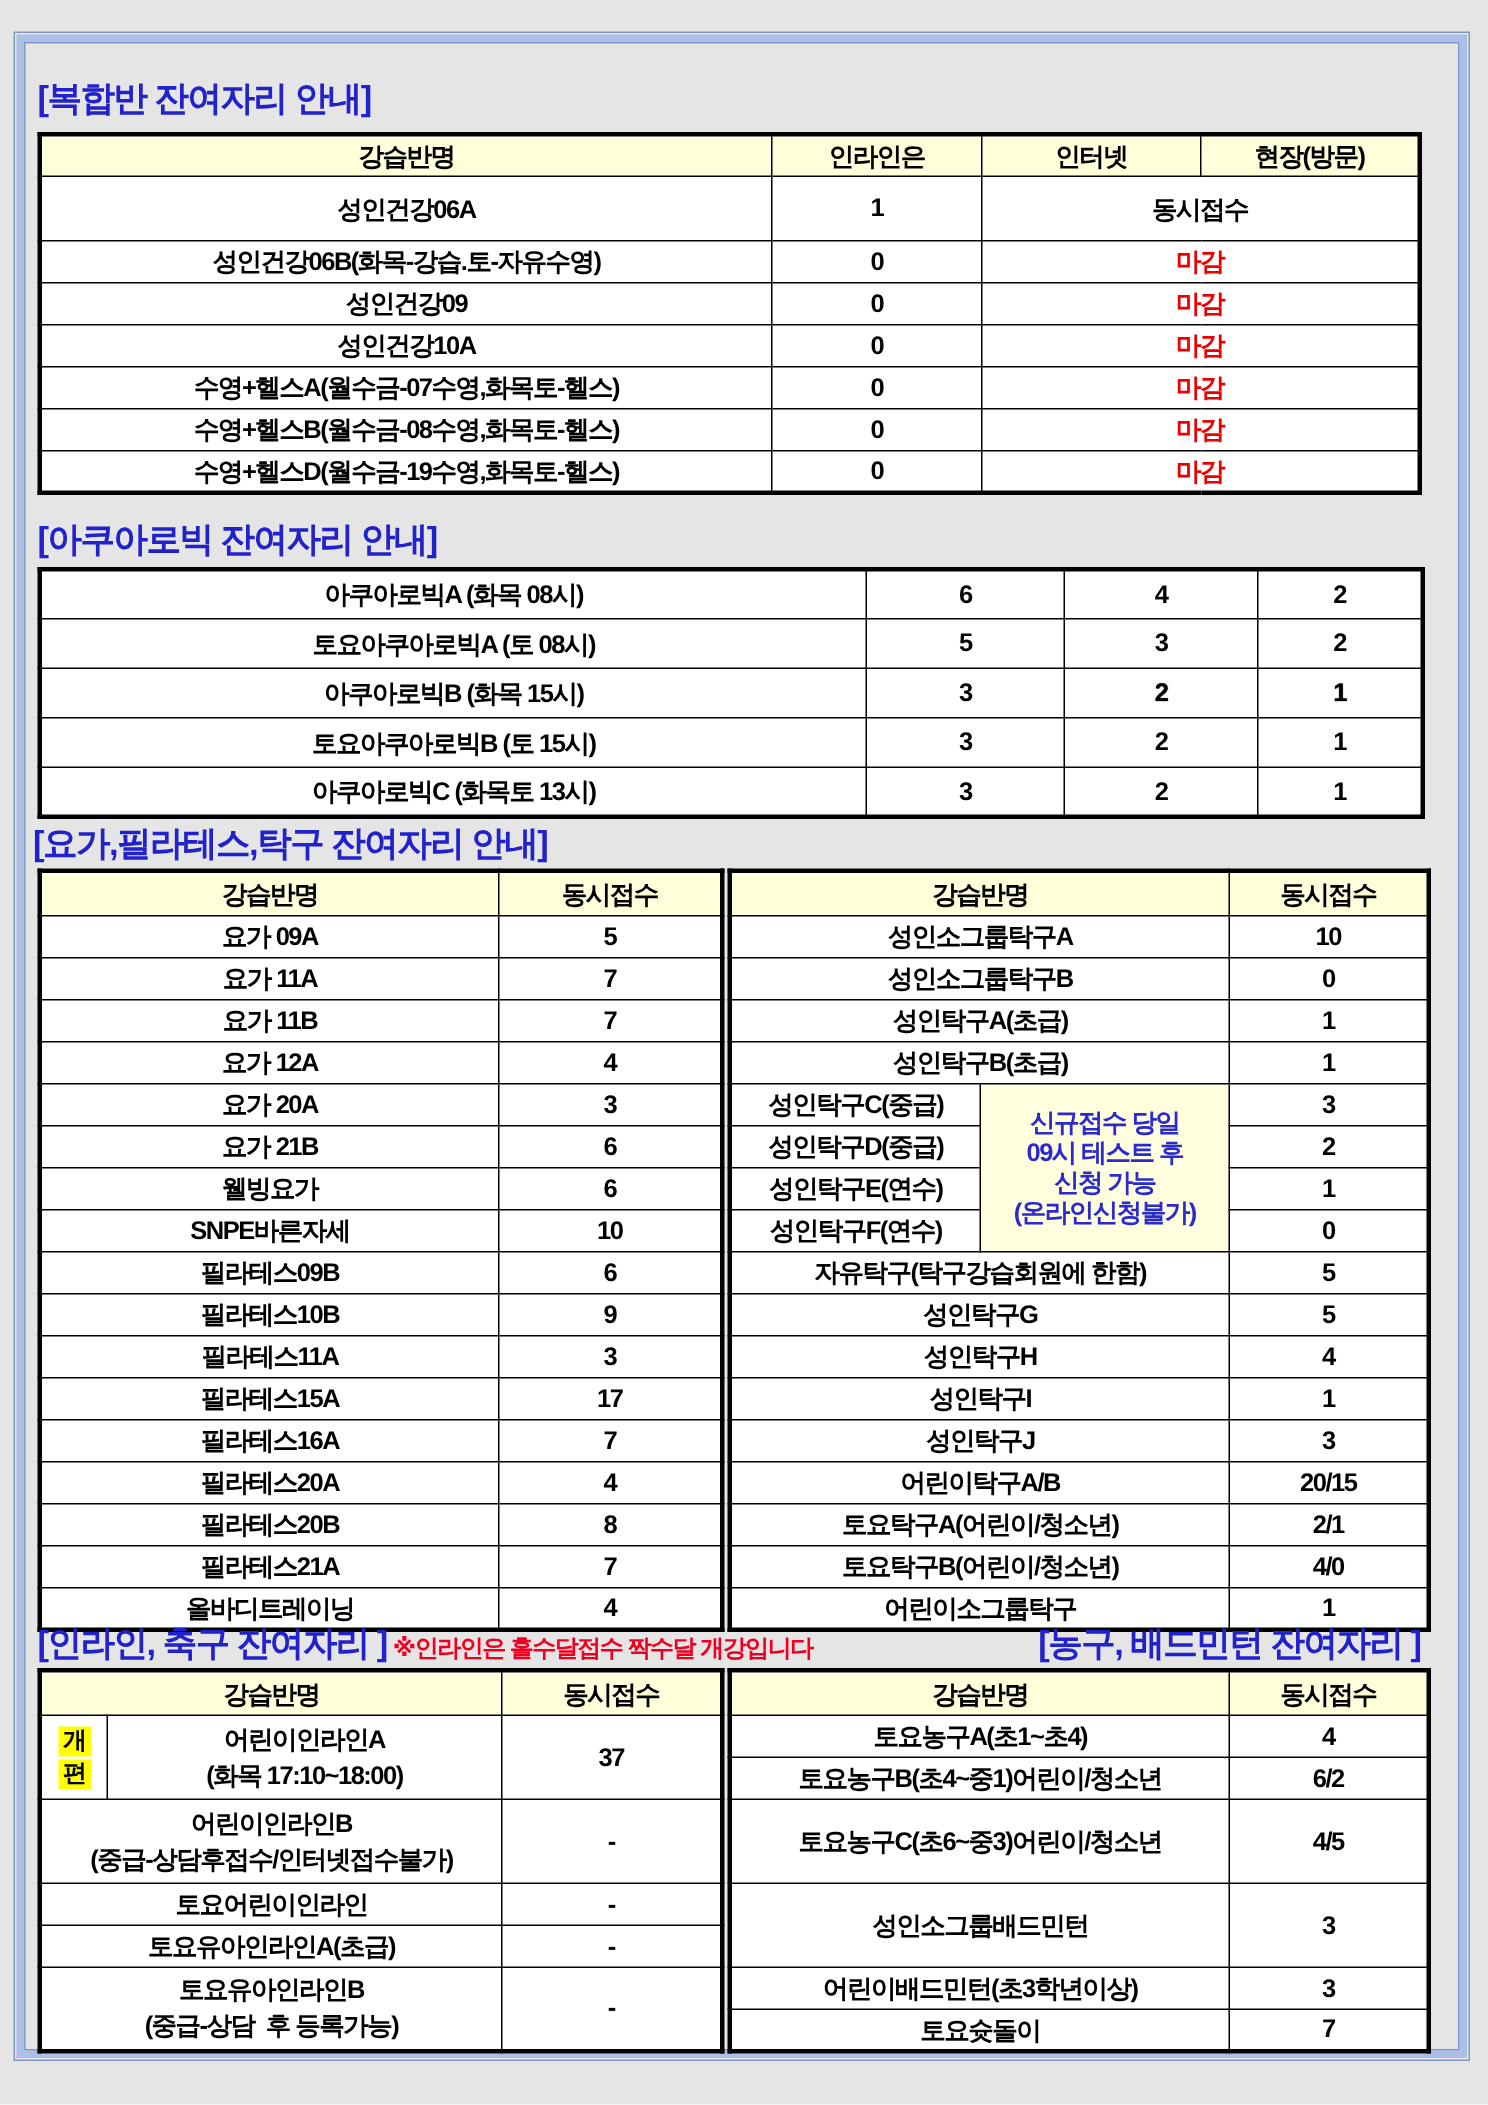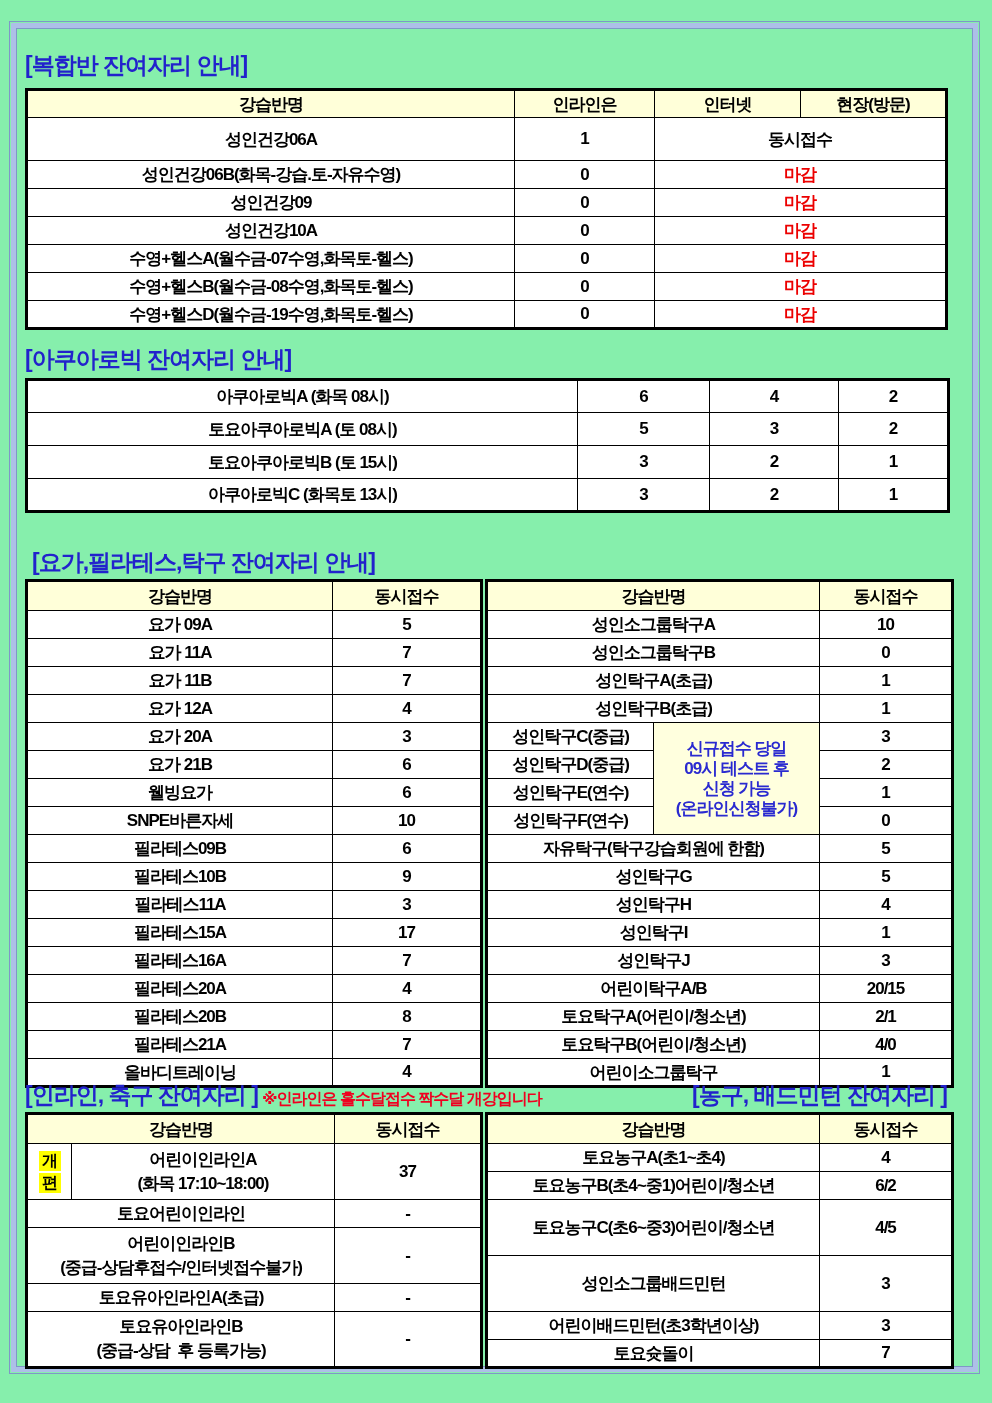--- a/index.html
+++ b/index.html
@@ -1,16 +1,16 @@
 <!DOCTYPE html>
 <html><head>
 <meta charset="utf-8">
 <style>
   html,body{margin:0;padding:0;background:#fff;}
-  .page{position:relative;width:992px;height:1403px;background:#86efac;overflow:hidden;
+  .page{position:relative;width:992px;height:1403px;background:#e5e5e5;overflow:hidden;
         font-family:"Liberation Sans","DejaVu Sans",sans-serif;font-weight:bold;color:#000;}
   
   .frame{position:absolute;left:9px;top:21px;width:971px;height:1353px;border:1px solid #8096c8;box-sizing:border-box;}
   .frame2{position:absolute;inset:1px;border:5px solid #adbfe7;}
   .frame3{position:absolute;inset:0;border:1px solid #8096c8;}
 
   .sec-title{position:absolute;font-size:23px;letter-spacing:-1px;color:#2222cc;white-space:nowrap;}
 
   table.t{border-collapse:collapse;table-layout:fixed;border:3px solid #000;background:#fff;}
   .t td,.t th{border:1.5px solid #000;text-align:center;vertical-align:middle;
@@ -104,35 +104,41 @@
           <td>4</td>
           <td>2</td>
         </tr>
     <tr style="height:33px">
           <td>토요아쿠아로빅A (토 08시)</td>
           <td>5</td>
           <td>3</td>
           <td>2</td>
         </tr>
     <tr style="height:33px">
+          <td>아쿠아로빅B (화목 15시)</td>
+          <td>3</td>
+          <td class="emph">2</td>
+          <td class="emph">1</td>
+        </tr>
+    <tr style="height:33px">
           <td>토요아쿠아로빅B (토 15시)</td>
           <td>3</td>
           <td>2</td>
           <td>1</td>
         </tr>
     <tr style="height:33px">
           <td>아쿠아로빅C (화목토 13시)</td>
           <td>3</td>
           <td>2</td>
           <td>1</td>
         </tr>
   </tbody>
     </table>
 
-  <div class="sec-title" style="left:32px;top:547px;">[요가,필라테스,탁구 잔여자리 안내]</div>
+  <div class="sec-title" style="left:22px;top:547px;">[요가,필라테스,탁구 잔여자리 안내]</div>
   <div class="flexrow" style="left:25px;top:579px;">
     <table class="t" style="width:455px;">
       <colgroup>
           <col style="width:306px">
           <col style="width:149px">
         </colgroup>
       <tbody>
           <tr style="height:30px">
             <th>강습반명</th>
             <th>동시접수</th>
@@ -319,31 +325,31 @@
         <td>
           <span class="hl">개</span>
           <span class="hl">편</span>
         </td>
         <td class="two-line">
           <div>어린이인라인A</div>
           <div>(화목 17:10~18:00)</div>
         </td>
         <td>37</td>
       </tr>
-      <tr style="height:28px">
-            <td colspan="2">토요어린이인라인</td>
-            <td>-</td>
-          </tr>
       <tr style="height:56px">
         <td colspan="2" class="two-line">
           <div>어린이인라인B</div>
           <div>(중급-상담후접수/인터넷접수불가)</div>
         </td>
         <td>-</td>
       </tr>
+      <tr style="height:28px">
+            <td colspan="2">토요어린이인라인</td>
+            <td>-</td>
+          </tr>
       <tr style="height:28px">
             <td colspan="2">토요유아인라인A(초급)</td>
             <td>-</td>
           </tr>
       <tr style="height:56px">
         <td colspan="2" class="two-line">
           <div>토요유아인라인B</div>
           <div>(중급-상담&nbsp;&nbsp;후 등록가능)</div>
         </td>
         <td>-</td>

